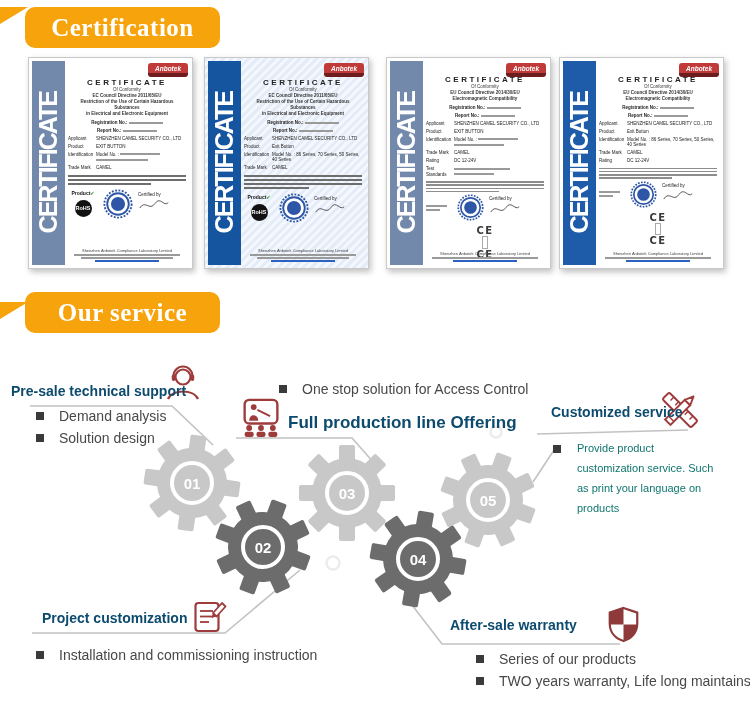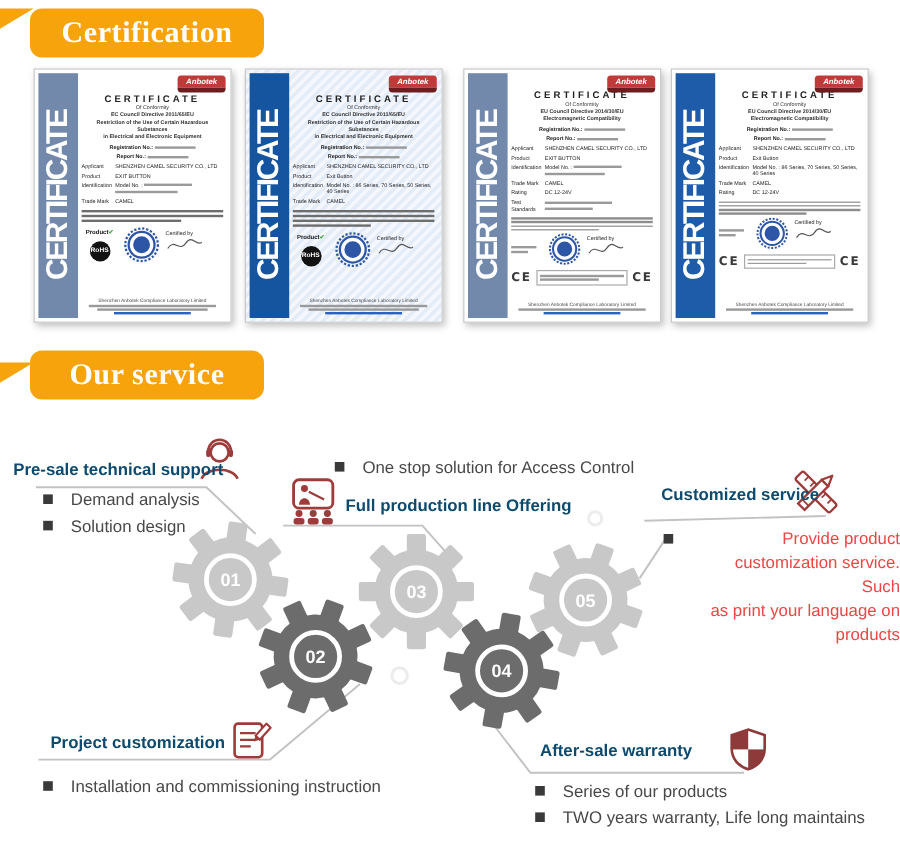--- a/index.html
+++ b/index.html
@@ -35,37 +35,37 @@
   .para.lite .bar{background:#8d8d8d;height:1.5px;margin:1.8px 0;}
   .badges{display:flex;align-items:center;gap:5px;margin-top:4px;}
   .rohs{text-align:center;width:30px;flex:none;}
   .rohs .rp{font-size:5px;font-weight:700;color:#111;display:block;}
   .rohs .rp i{color:#3BA23B;font-style:normal;}
   .rohs .rc{display:inline-block;background:#121212;color:#fff;border-radius:50%;width:17px;height:17px;
         line-height:17px;font-size:5.5px;font-weight:700;text-align:center;}
   .datebars{width:26px;flex:none;}
   .datebars .bar{display:block;width:80%;margin:2px 0;}
   .certby{font-size:4.5px;color:#222;}
-  .cerow{display:flex;align-items:center;justify-content:space-between;margin-top:4px;}
+  .cerow{display:flex;align-items:center;justify-content:space-between;margin-top:4px;flex-direction:column;}
   .cerow .ce{font-weight:700;font-size:10px;letter-spacing:1.5px;color:#3a3a3a;font-family:"DejaVu Sans",sans-serif;}
   .cerow .cebox{flex:1;margin:0 4px;border:1px solid #aaa;padding:1.5px 2px;}
   .cerow .cebox .bar{display:block;width:100%;height:1.5px;margin:1.5px 0;}
   .c-footer{position:absolute;left:4px;right:4px;bottom:2px;text-align:center;}
   .c-footer .fline{font-size:4px;color:#444;line-height:5px;}
   .c-footer .bar{display:block;width:92%;margin:1.5px auto;height:1.5px;}
   .c-footer .blue{background:#2B62C1;width:55%;}
   
   .svc-svg{position:absolute;left:0;top:355px;}
   .rtitle{position:absolute;font-weight:700;font-size:14px;color:#0c4a6e;white-space:nowrap;}
-  .rtitle.big{font-size:14px;}
+  .rtitle.big{font-size:17px;}
   .svc-item{position:absolute;display:flex;font-size:14px;color:#484848;line-height:18px;white-space:nowrap;}
   .sq{width:8px;height:8px;background:#3a3a3a;flex:none;margin:5px 15px 0 0;}
   .svc-list{position:absolute;}
   .svc-list .svc-item{position:static;margin-bottom:4px;}
-  .cust-lines{position:absolute;font-size:14px;color:#ef4444;line-height:20px;text-align:right;}
+  .cust-lines{position:absolute;font-size:11px;color:#0f766e;line-height:20px;}
   .cust-lines span{display:block;}
   .icon{position:absolute;}
 </style>
 </head>
 <body>
 
 <div id="page">
 
   <div class="banner-tri" style="top:7px"></div>
   <div class="banner" style="top:7px">
@@ -494,21 +494,21 @@
           <path d="M18 2 L33 7 V19 C33 29,26.5 35.5,18 38 C9.5 35.5,3 29,3 19 V7 Z"></path>
         </clipPath>
       </defs>
     <path d="M18 2 L33 7 V19 C33 29,26.5 35.5,18 38 C9.5 35.5,3 29,3 19 V7 Z" fill="#fff" stroke="#8E3A3A" stroke-width="2.4"></path>
     <g clip-path="url(#shieldClip)">
       <rect x="3" y="2" width="15" height="18" fill="#8E3A3A"></rect>
       <rect x="18" y="20" width="15" height="18" fill="#8E3A3A"></rect>
     </g>
   </svg>
   <div class="rtitle" style="left:450px;top:617px">After-sale warranty</div>
-  <div class="svc-list" style="left:446px;top:650px">
+  <div class="svc-list" style="left:476px;top:650px">
     <div class="svc-item">
         <span class="sq"></span>
         <span>Series of our products</span>
       </div>
     <div class="svc-item">
         <span class="sq"></span>
         <span>TWO years warranty, Life long maintains</span>
       </div>
   </div>
 

